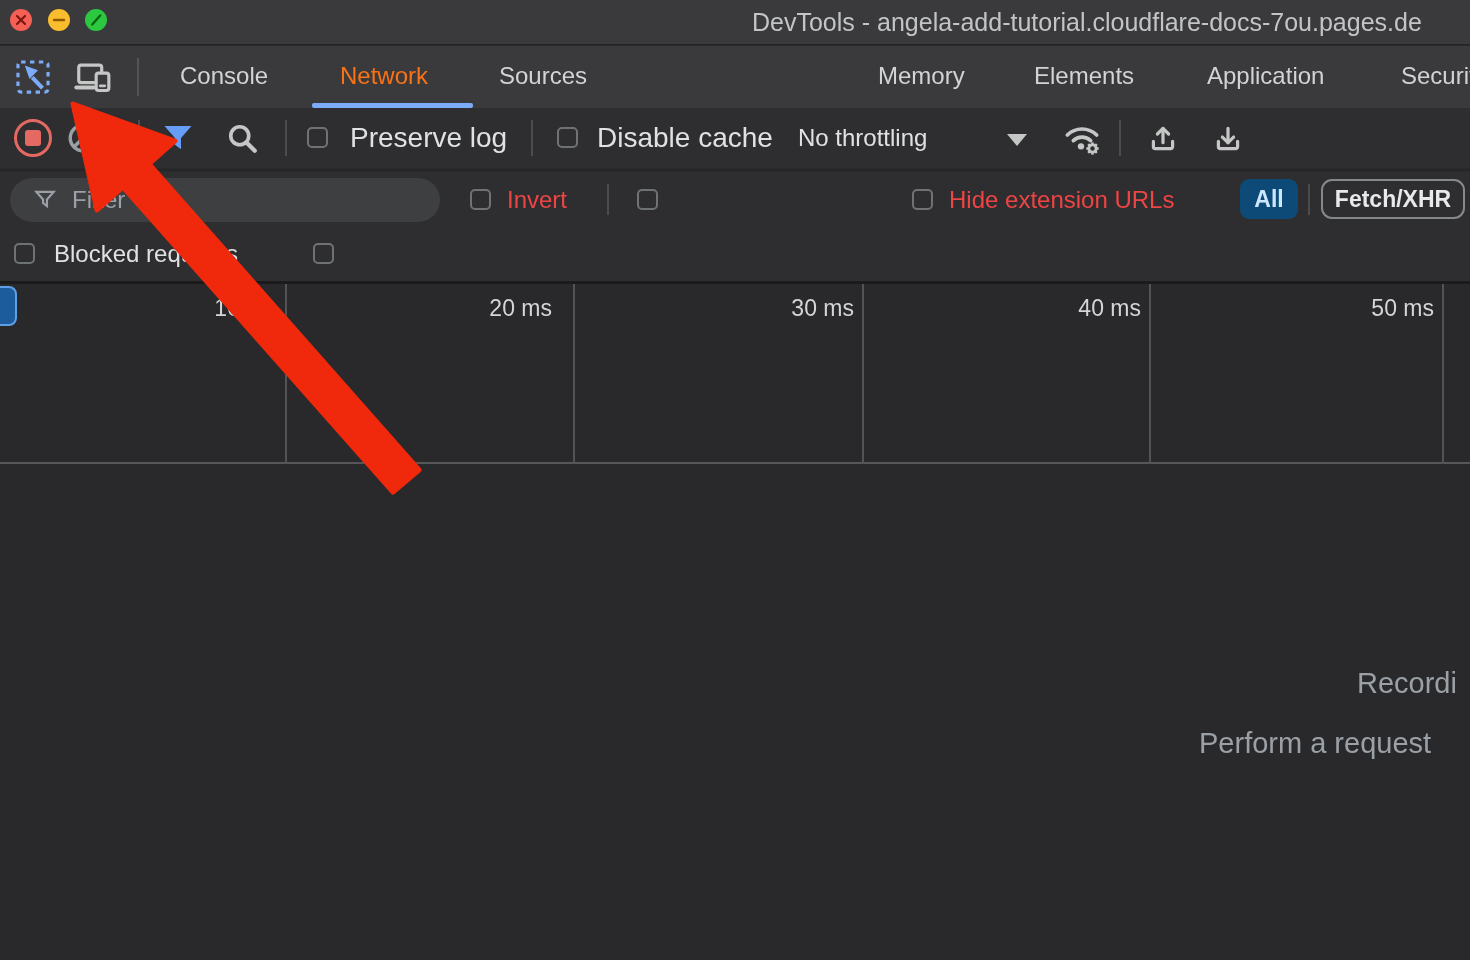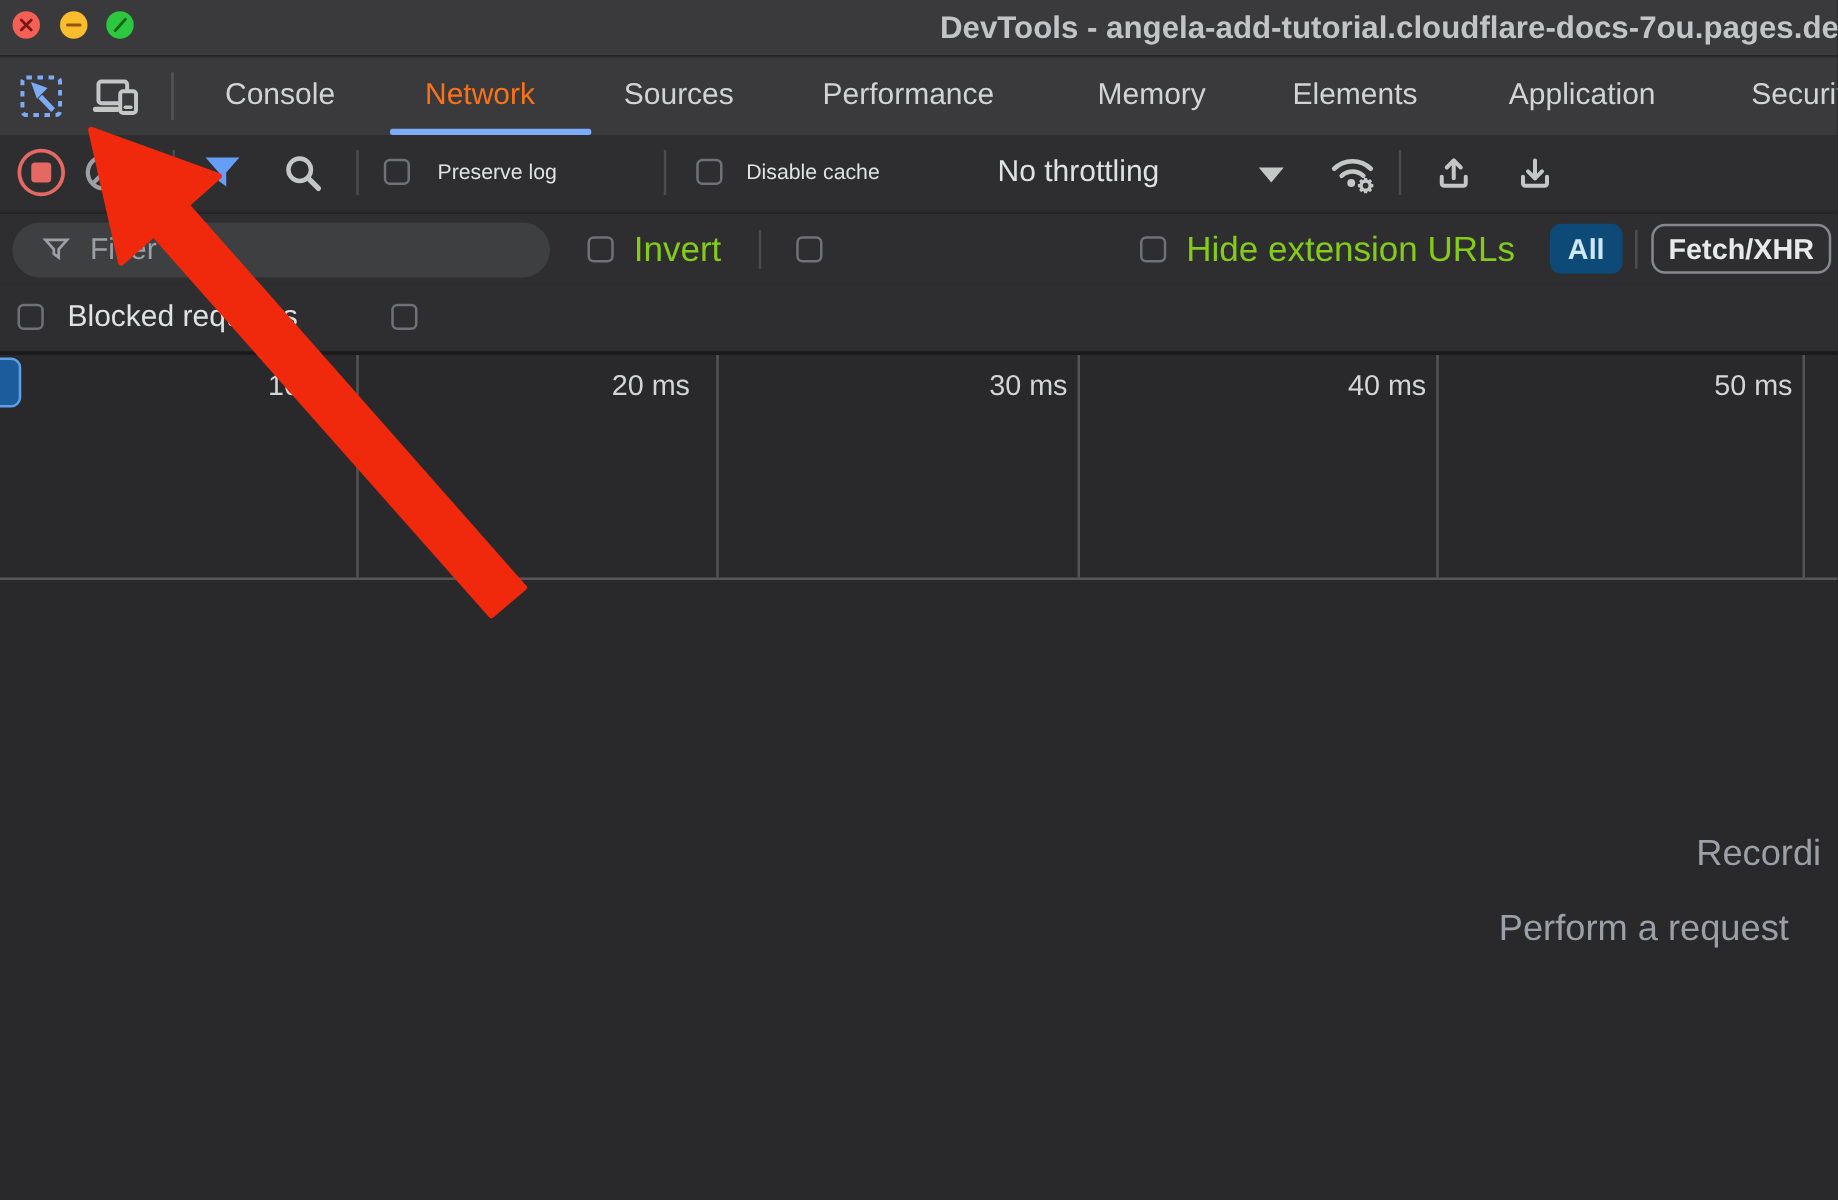--- a/index.html
+++ b/index.html
@@ -12,47 +12,47 @@
   }
   .abs { position:absolute; }
 
   
   #titlebar { left:0; top:0; width:1470px; height:45px; background:#3a3a3c; border-bottom:1px solid #242426; }
   .tl { width:22px; height:22px; border-radius:50%; top:9px; }
   .tl svg { position:absolute; left:0; top:0; }
   #tl-close { left:10px; background:#f45f56; }
   #tl-min   { left:48px; background:#f9bd2e; }
   #tl-zoom  { left:85px; background:#2bc840; }
-  #win-title { left:752px; top:0; line-height:45px; font-size:25px; font-weight:700; color:#c2c4c6; white-space:nowrap; }
+  #win-title { left:752px; top:0; line-height:45px; font-size:25px; font-weight:400; color:#c2c4c6; white-space:nowrap; }
 
   
   #tabbar { left:0; top:46px; width:1470px; height:62px; background:#3a3a3c; }
   .tabbtn { top:12px; width:38px; height:38px; }
   #tab-divider { left:137px; top:12px; width:2px; height:38px; background:#545457; }
   .tab { top:0; height:62px; line-height:60px; font-size:24px; color:#d2d3d4; white-space:nowrap; }
   .tab.active { color:#f97316; }
   #net-underline { left:312px; top:57px; width:161px; height:5px; background:#7cacf8; border-radius:2px; }
 
   
   #toolbar { left:0; top:108px; width:1470px; height:60px; background:#2e2e30; }
   .vdiv { width:2px; height:36px; top:12px; background:#4c4c4f; }
-  .tool-lbl { top:0; line-height:60px; font-size:17px; color:#dfe1e2; white-space:nowrap; }
+  .tool-lbl { top:0; line-height:60px; font-size:28px; color:#dfe1e2; white-space:nowrap; }
   #record-btn { left:14px; top:11px; width:38px; height:38px; border:3px solid #e46962; border-radius:50%; }
   #record-btn .sq { position:absolute; left:8px; top:8px; width:16px; height:16px; background:#e46962; border-radius:3px; }
   .iconbtn { width:36px; height:36px; top:12px; }
   .cb { width:21px; height:21px; border:2.5px solid #6f7275; border-radius:5px; background:#2e2e30; }
   #throttling { left:798px; top:0; height:60px; line-height:60px; font-size:24px; color:#dfe1e2; }
   #throttle-caret { left:1007px; top:26px; width:0; height:0; border-left:10px solid transparent; border-right:10px solid transparent; border-top:12px solid #c4c7c5; }
 
   
   #filterbar { left:0; top:170px; width:1470px; height:57px; background:#2e2e30; border-top:1px solid #232325; }
   #filter-pill { left:10px; top:7px; width:430px; height:44px; background:#3e3f41; border-radius:22px; }
   #filter-input { position:absolute; left:62px; top:0; width:350px; height:44px; background:transparent; border:none; outline:none; font-family:"Liberation Sans",sans-serif; font-size:24px; color:#c7c9ca; }
   #filter-input::placeholder { color:#9aa0a6; opacity:1; }
-  .flt-lbl { top:0; line-height:57px; font-size:28px; color:#84cc16; white-space:nowrap; }
+  .flt-lbl { top:0; line-height:57px; font-size:24px; color:#ef4444; white-space:nowrap; }
   #all-btn { left:1240px; top:8px; width:58px; height:40px; background:#0d4a77; border-radius:9px; color:#cde7ff; font-size:23px; font-weight:600; text-align:center; line-height:40px; }
   #fetchxhr-btn { left:1321px; top:8px; width:144px; height:40px; border:2px solid #86898b; border-radius:11px; color:#e8e9ea; font-size:23px; font-weight:600; text-align:center; line-height:37px; background:transparent; }
 
   
   #reqrow { left:0; top:227px; width:1470px; height:54px; background:#2e2e30; }
   .req-lbl { top:0; line-height:54px; font-size:24px; color:#dfe1e2; white-space:nowrap; }
 
   
   #band-sep { left:0; top:281px; width:1470px; height:3px; background:#1b1b1d; }
   #band { left:0; top:284px; width:1470px; height:180px; background:#29292b; border-bottom:2px solid #57575a; }
@@ -103,21 +103,20 @@
       <rect x="14" y="9.5" width="8" height="11" rx="1.5" fill="#3a3a3c" stroke="#c4c7c5" stroke-width="2"></rect>
       <path d="M16.6 17.6 H19.4" stroke="#c4c7c5" stroke-width="1.8" stroke-linecap="round"></path>
     </svg>
   </span>
   <span class="abs" id="tab-divider"></span>
 
   <span class="abs tab" style="left:180px">Console</span>
   <span class="abs tab active" style="left:340px">Network</span>
   <span class="abs" id="net-underline"></span>
   <span class="abs tab" style="left:499px">Sources</span>
-  <span class="abs tab" style="left:658px">Performance</span>
   <span class="abs tab" style="left:878px">Memory</span>
   <span class="abs tab" style="left:1207px">Application</span>
   <span class="abs tab" style="left:1034px">Elements</span>
   <span class="abs tab" style="left:1401px">Security</span>
 </div>
 
 <div class="abs" id="toolbar">
   <span class="abs" id="record-btn">
       <span class="sq"></span>
     </span>

